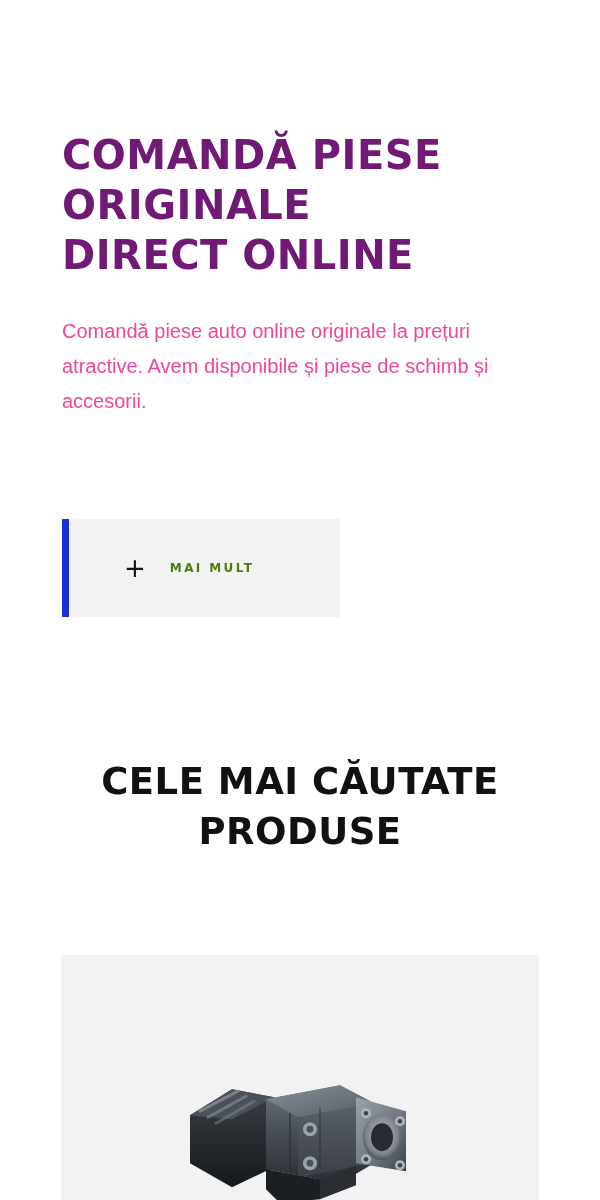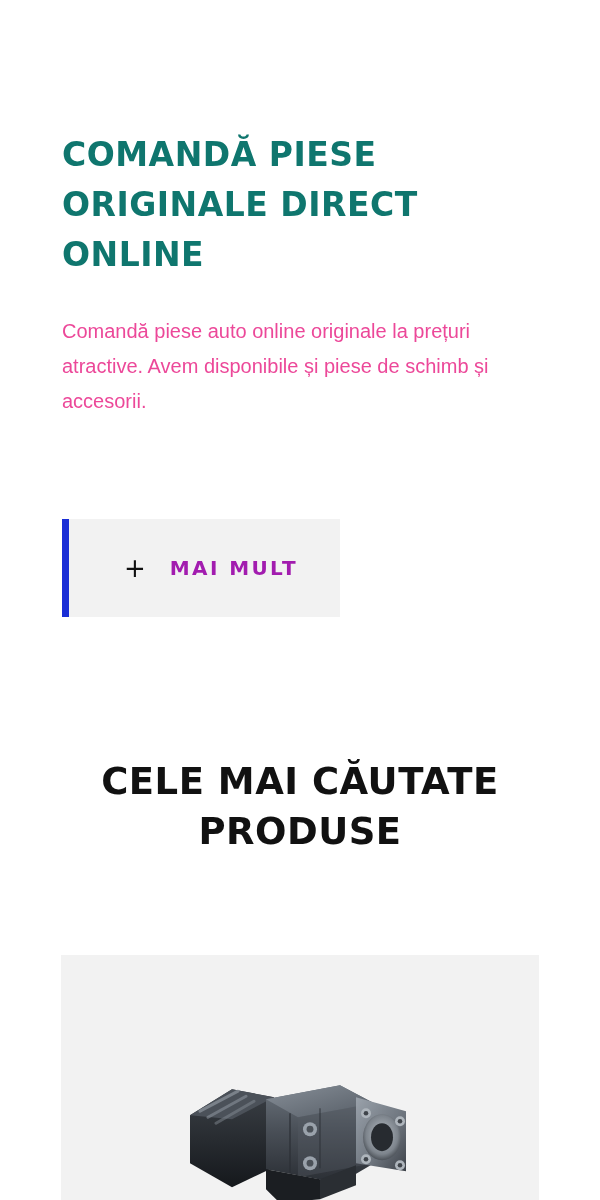--- a/index.html
+++ b/index.html
@@ -24,24 +24,24 @@
 
   
   .hero {
     padding: 130px 62px 0 62px;
     box-sizing: border-box;
   }
 
   .hero-title {
     font-family: "DejaVu Sans", sans-serif;
     font-weight: 700;
-    font-size: 33px;
+    font-size: 40px;
     line-height: 50px;
     letter-spacing: 0.5px;
-    color: #0f766e;
+    color: #701a75;
     margin: 0;
     text-transform: uppercase;
     max-width: 420px;
   }
 
   .hero-desc {
     margin: 34px 0 0 0;
     font-family: "Liberation Sans", sans-serif;
     font-size: 20px;
     line-height: 35px;
@@ -79,24 +79,24 @@
   .cta-plus {
     font-size: 26px;
     line-height: 1;
     color: #111111;
     font-weight: 400;
     margin-right: 24px;
     display: inline-block;
   }
 
   .cta-label {
-    font-size: 20px;
+    font-size: 12px;
     font-weight: 700;
     letter-spacing: 2.4px;
-    color: #a21caf;
+    color: #4d7c0f;
     text-transform: uppercase;
     white-space: nowrap;
   }
 
   
   .products {
     margin-top: 140px;
     text-align: center;
   }
 

